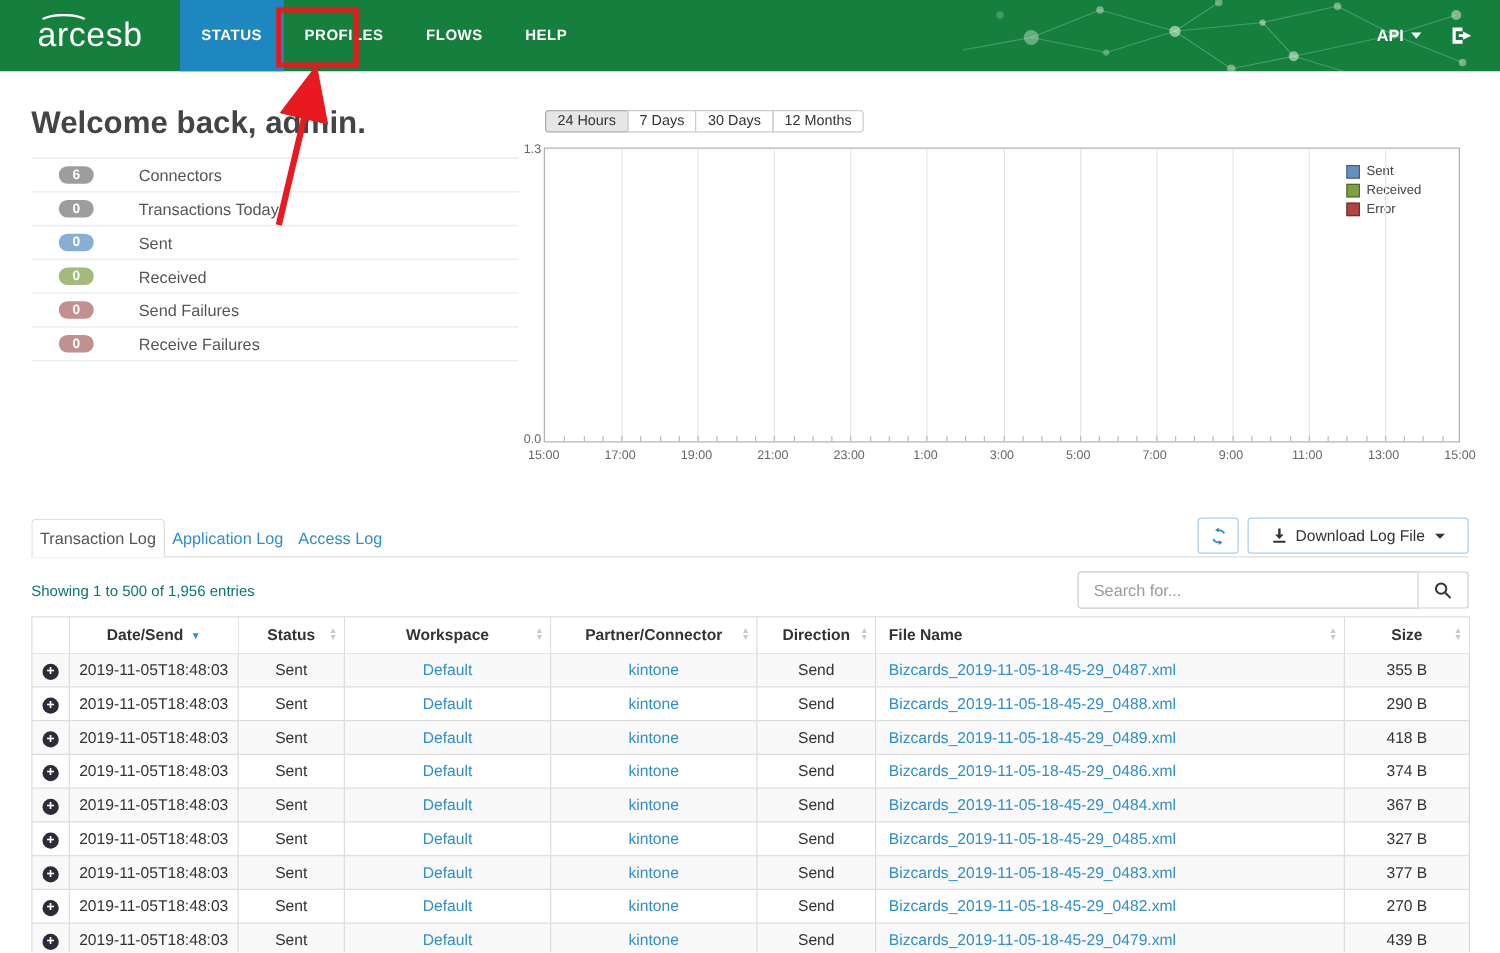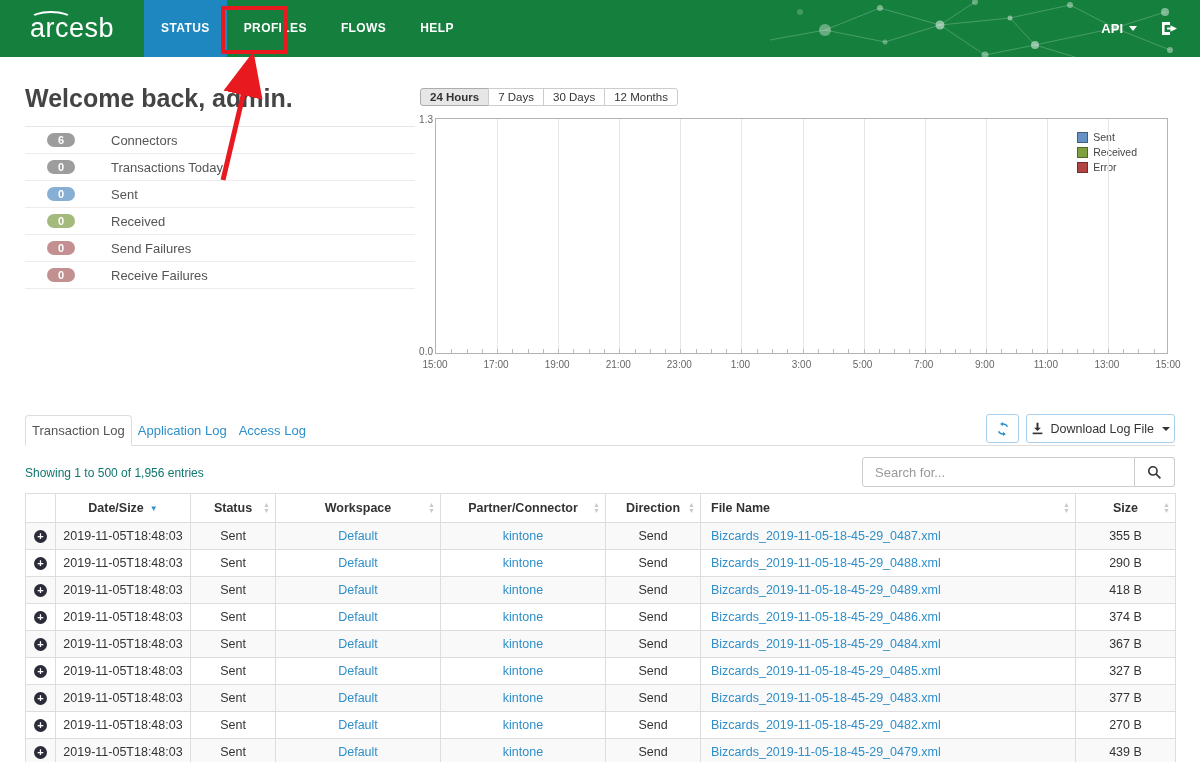--- a/index.html
+++ b/index.html
@@ -27,21 +27,21 @@
   .welcome { position:absolute; left:25px; top:84px; width:390px; }
   .welcome h1 { font-size:25px; font-weight:600; color:#444; padding-bottom:13px; border-bottom:1px solid #E6E6E6; }
   .stat-row { display:flex; align-items:center; height:27px; border-bottom:1px solid #ECECEC; padding-left:22px; }
   .stat-badge { display:inline-block; width:28px; padding:1px 0; border-radius:9px; color:#fff; font-size:11px; font-weight:700; text-align:center; }
   .stat-label { margin-left:36px; font-size:13px; color:#555; }
 
   
   .chart-section { position:absolute; left:420px; top:88px; width:770px; }
   .range-group { display:flex; }
   .range-btn { font-size:11.5px; color:#333; background:#fff; border:1px solid #CCC; padding:2px 9px; cursor:pointer; margin-left:-1px; font-family:inherit; }
-  .range-btn:first-child { border-radius:3px 0 0 3px; margin-left:0;font-weight:bold; }
+  .range-btn:first-child { border-radius:3px 0 0 3px; margin-left:16px; }
   .range-btn:last-child { border-radius:0 3px 3px 0; }
   .range-btn.active { background:#E6E6E6; border-color:#ADADAD; }
   .plot-area { position:absolute; left:15px; top:30px; width:733px; height:236px; border:1px solid #B3B3B3; background:#fff; }
   .gridline { position:absolute; top:0; bottom:0; width:1px; background:#E6E6E6; }
   .x-tick-mark { position:absolute; bottom:0; width:1px; height:4px; background:#BBB; }
   .y-label { position:absolute; font-size:10px; color:#666; }
   .y-label.top { left:-3px; top:-5px; transform:translateX(-100%); }
   .y-label.bottom { left:-3px; bottom:-4px; transform:translateX(-100%); }
   .x-label { position:absolute; top:271px; transform:translateX(-50%); font-size:10px; color:#666; }
   .legend { position:absolute; right:30px; top:12px; }
@@ -50,21 +50,21 @@
   .legend-label { font-size:10.5px; color:#444; }
 
   
   .tab-bar { position:absolute; left:25px; top:414px; width:1150px; height:32px; border-bottom:1px solid #DDD; display:flex; align-items:flex-end; }
   .tab { font-size:13px; padding:7px 6px; cursor:pointer; }
   .tab.active { background:#fff; color:#555; border:1px solid #DDD; border-bottom:1px solid #fff; margin-bottom:-1px; border-radius:4px 4px 0 0; }
   .tab.link { color:#2E8FCA; }
   .log-buttons { position:absolute; right:25px; top:414px; display:flex; gap:7px; }
   .icon-btn, .dl-btn { height:29px; background:#fff; border:1px solid #AACFEA; border-radius:3px; display:flex; align-items:center; cursor:pointer; font-family:inherit; }
   .icon-btn { width:33px; justify-content:center; }
-  .dl-btn { padding:0 4px; gap:6px; font-size:12.5px; color:#333; }
+  .dl-btn { padding:0 18px; gap:6px; font-size:12.5px; color:#333; }
   .dl-caret { width:0; height:0; border-left:4px solid transparent; border-right:4px solid transparent; border-top:4px solid #333; margin-left:2px; }
   .showing-text { position:absolute; left:25px; top:466px; font-size:12px; color:#0f766e; }
   .search-group { position:absolute; right:25px; top:457px; display:flex; }
   .search-input { width:273px; height:30px; border:1px solid #CCC; border-radius:3px 0 0 3px; padding:0 12px; font-size:13px; color:#333; font-family:inherit; outline:none; }
   .search-input::placeholder { color:#9A9A9A; }
   .search-btn { width:40px; height:30px; border:1px solid #CCC; border-left:none; border-radius:0 3px 3px 0; background:#fff; display:flex; align-items:center; justify-content:center; cursor:pointer; }
 
   
   .log-table { position:absolute; left:25px; top:493px; width:1150px; border-collapse:collapse; table-layout:fixed; font-size:12.5px; color:#333; }
   .log-table th, .log-table td { border:1px solid #DDD; }
@@ -324,21 +324,21 @@
         <col style="width:85px">
         <col style="width:165px">
       <col style="width:165px">
         <col style="width:95px">
         <col style="width:375px">
         <col style="width:100px">
     </colgroup>
     <thead id="table-head">
         <tr>
           <th></th>
-          <th><span>Date/Size</span><span class="sort-active">▼</span></th>
+          <th><span>Date/Send</span><span class="sort-active">▼</span></th>
           <th><span>Status</span><span class="sorters">
               <span>▲</span>
               <span>▼</span>
             </span></th>
           <th><span>Workspace</span><span class="sorters">
               <span>▲</span>
               <span>▼</span>
             </span></th>
           <th><span>Partner/Connector</span><span class="sorters">
               <span>▲</span>

